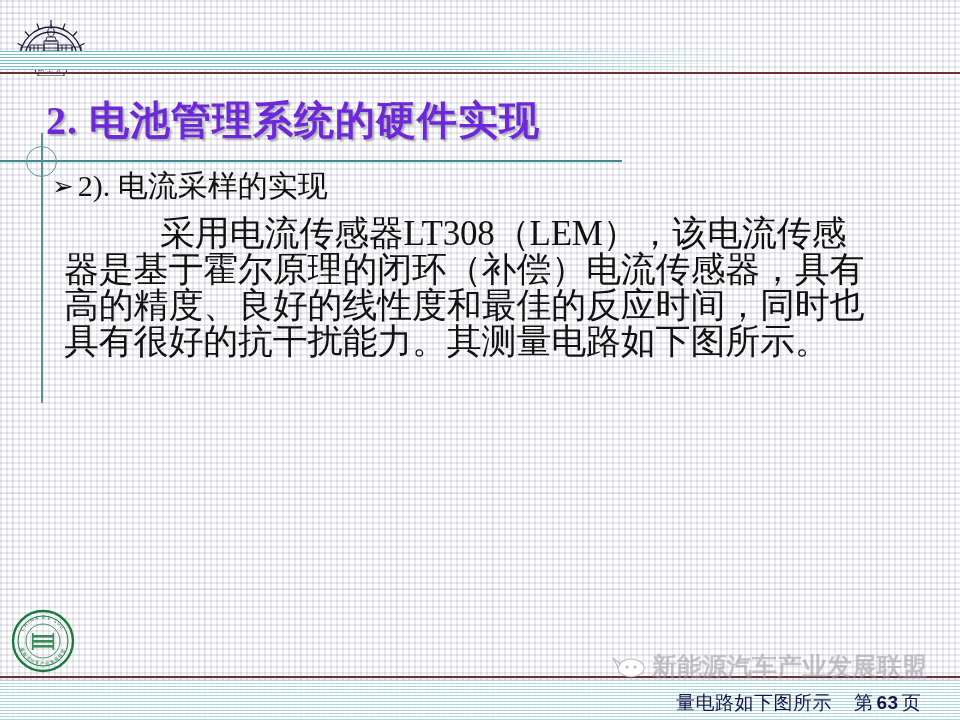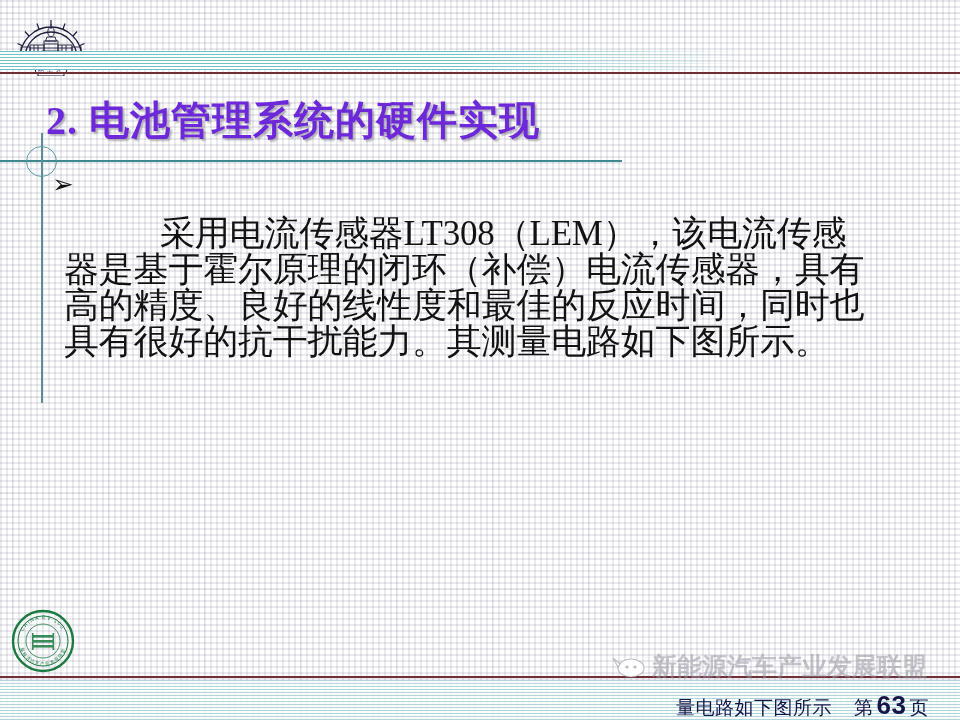--- a/index.html
+++ b/index.html
@@ -242,21 +242,21 @@
     left: 676px;
     top: 690px;
     font-family: "Liberation Sans", "DejaVu Sans", sans-serif;
     font-size: 19px;
     color: #15154a;
     white-space: nowrap;
     letter-spacing: .5px;
   }
   .page-footer .pnum {
     font-weight: bold;
-    font-size: 26px;
+    font-size: 19px;
     margin: 12px 3px;
   }
   .page-footer .gap { display: inline-block; width: 22px; }
 </style>
 </head>
 <body>
 
 <div class="slide">
 
   <div class="bg-grid"></div>
@@ -308,20 +308,21 @@
   </div>
 
   <div class="slide-title">2. 电池管理系统的硬件实现</div>
 
   <div class="title-underline"></div>
   <div class="vrule"></div>
   <div class="deco-circle"></div>
 
   <div class="bullet-line">
     <span class="bullet-glyph">➢</span>
+    <span>2). 电流采样的实现</span>
   </div>
 
   <div class="body-text">
     <span class="indent"></span><span>采用电流传感器LT308（LEM），该电流传</span><span>感器是基于霍尔原理的闭环（补偿）电流传感</span><span>器，具有高的精度、良好的线性度和最佳的反</span><span>应时间，同时也具有很好的抗干扰能力。其测</span><span>量电路如下图所示。</span>
   </div>
 
   <svg class="seal" viewBox="0 0 66 66">
     <circle cx="33" cy="33" r="30" fill="none" stroke="#1a7a3f" stroke-width="2.4"></circle>
     <circle cx="33" cy="33" r="25" fill="none" stroke="#1a7a3f" stroke-width="1"></circle>
     <circle cx="33" cy="33" r="17" fill="none" stroke="#1a7a3f" stroke-width="0.8"></circle>

